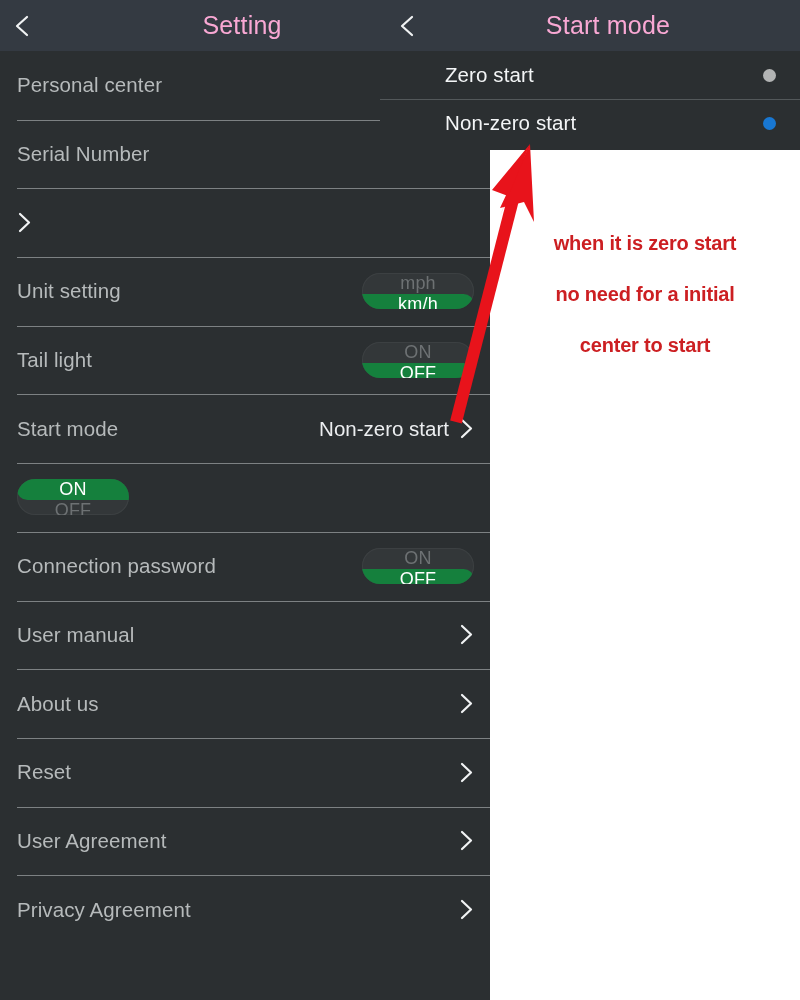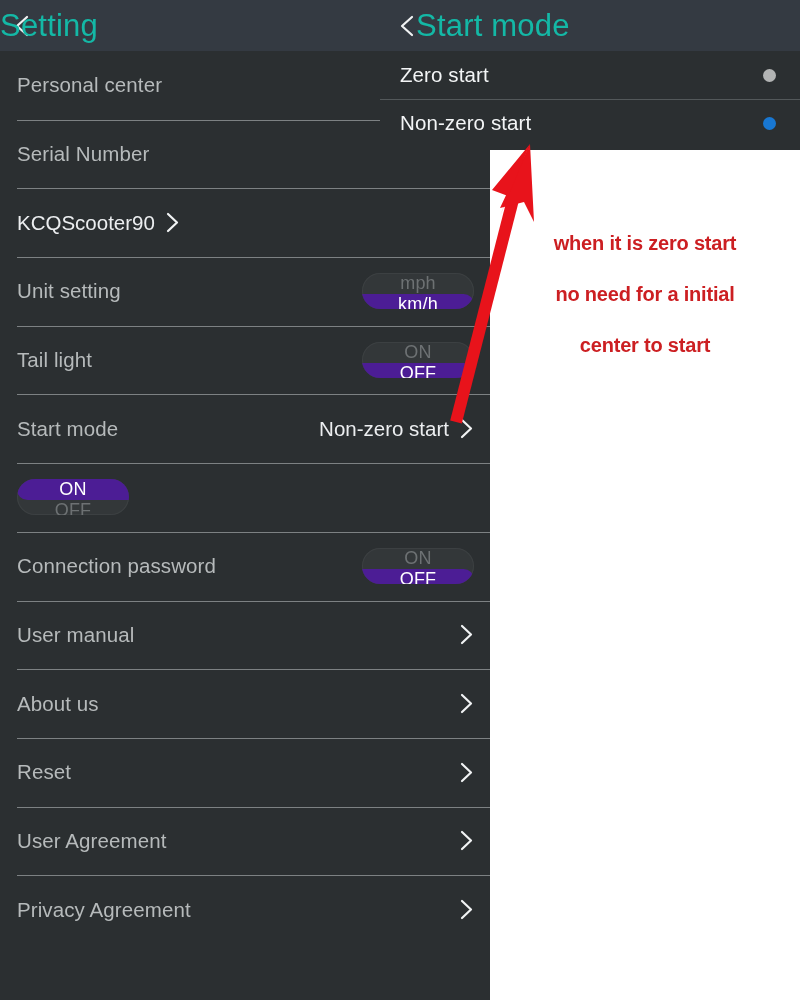--- a/index.html
+++ b/index.html
@@ -32,22 +32,23 @@
     background: #343a42;
     box-sizing: border-box;
   }
   #header-left  { left: 0;   width: 490px; }
   #header-right { left: 380px; width: 420px; background: #343a42; }
 
   .header-title {
     position: absolute;
     top: 0; left: 0; right: 0;
     line-height: 51px;
-    color: #14b8a6;
-    font-size: 31px;
+    text-align: center;
+    color: #f9a8d4;
+    font-size: 25px;
     font-weight: 400;
     letter-spacing: .2px;
   }
   #header-left .header-title  { padding-right: 6px; }
   #header-right .header-title { padding-left: 36px; }
 
   .back-chevron {
     position: absolute;
     top: 13px;
     width: 26px; height: 26px;
@@ -121,21 +122,21 @@
   .seg-opt {
     flex: 1 1 50%;
     display: flex;
     align-items: center;
     justify-content: center;
     font-size: 18px;
     color: #6d7173;
     letter-spacing: .2px;
   }
   .seg-opt.on {
-    background: #4c1d95;
+    background: #15803d;
     color: #ffffff;
   }
   .seg-opt.on.left  { border-radius: 18px 0 0 18px; }
   .seg-opt.on.right { border-radius: 0 18px 18px 0; }
 
   
   #startmode-pane {
     position: absolute;
     left: 380px; top: 0;
     width: 420px; height: 150px;
@@ -160,20 +161,21 @@
     content: "";
     position: absolute;
     left: 0; right: 0; top: 0;
     height: 1px;
     background: #53585a;
   }
   .mrow-label {
     color: #f3f5f6;
     font-size: 20.5px;
     letter-spacing: .1px;
+    margin-left: 45px;
   }
   .dot {
     width: 13px; height: 13px;
     border-radius: 50%;
     flex: 0 0 auto;
   }
 
   
   #annotation {
     position: absolute;
@@ -210,21 +212,20 @@
   <div id="settings-list">
       <div class="srow">
         <div class="srow-label">Personal center</div>
         <div class="srow-right"></div>
       </div>
       <div class="srow">
         <div class="srow-label">Serial Number</div>
       </div>
       <div class="srow">
         <div class="srow-right">
-          <div class="srow-value">KCQScooter90</div>
           <div class="chev">
             <svg viewBox="0 0 15 23" aria-hidden="true">
               <polyline points="3,3 12,11.5 3,20" fill="none" stroke="#f1f3f4" stroke-width="2.2" stroke-linecap="round" stroke-linejoin="round"></polyline>
             </svg>
           </div>
         </div>
       </div>
       <div class="srow">
         <div class="srow-label">Unit setting</div>
         <div class="srow-right">

